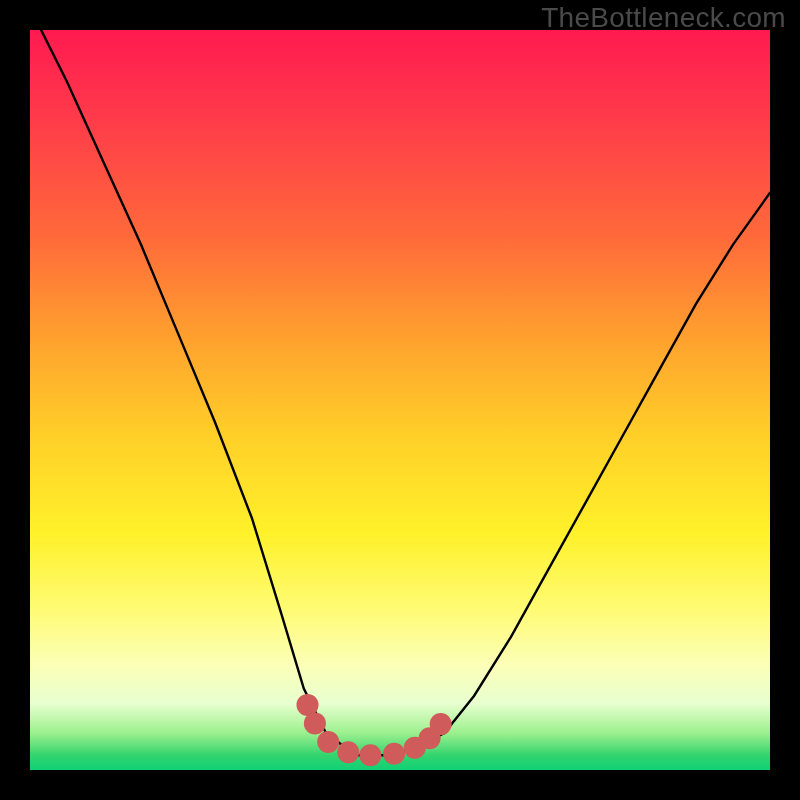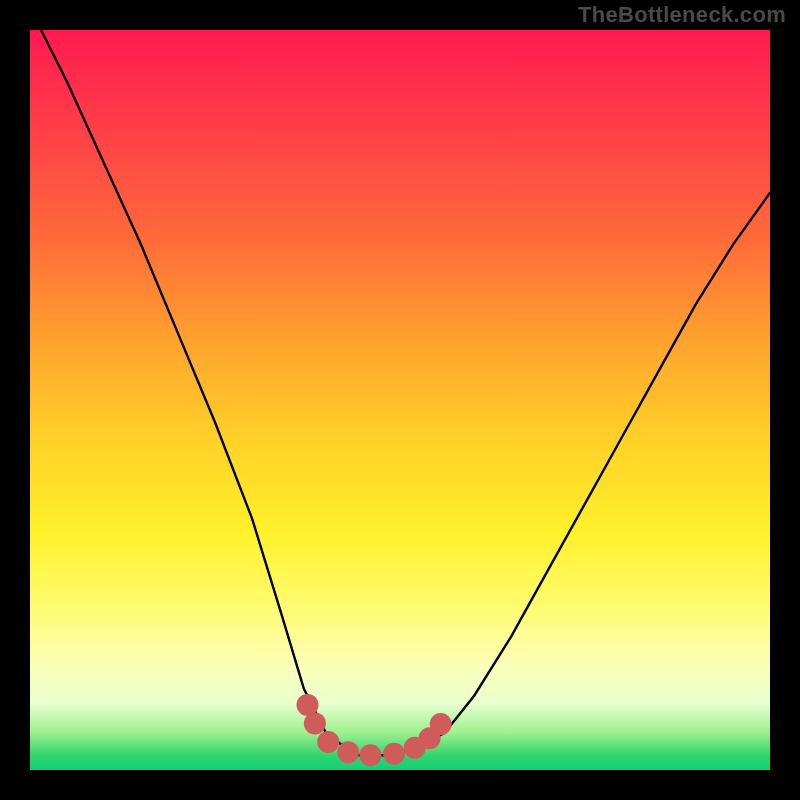--- a/index.html
+++ b/index.html
@@ -15,22 +15,22 @@
     width: 800px;
     height: 800px;
     background: #000;
     position: relative;
   }
   .watermark {
     position: absolute;
     top: 2px;
     right: 14px;
     color: #4a4a4a;
-    font-size: 22px;
-    font-weight: 700;
+    font-size: 28px;
+    font-weight: 400;
     letter-spacing: 0.3px;
   }
   .plot-box {
     position: absolute;
     left: 30px;
     top: 30px;
     width: 740px;
     height: 740px;
     overflow: hidden;
   }

